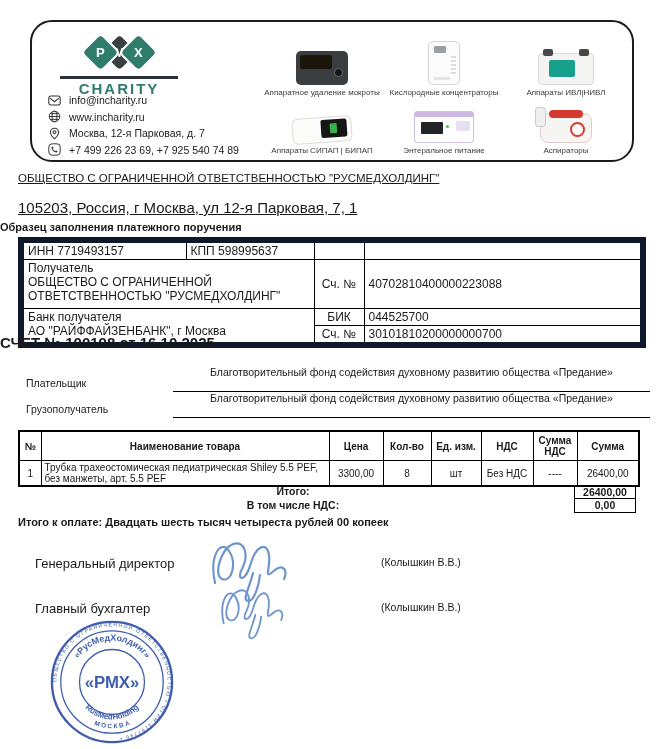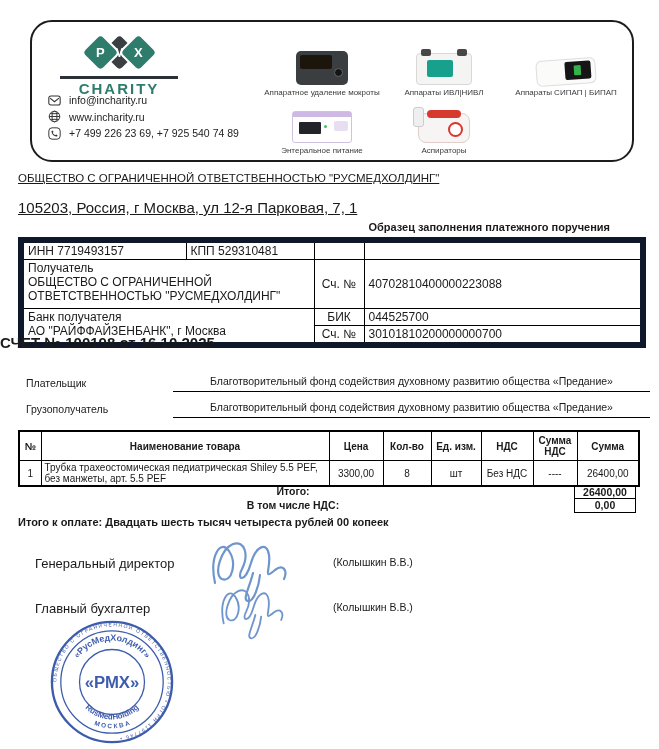--- a/index.html
+++ b/index.html
@@ -52,54 +52,54 @@
   .art-ent .dot{left:31px;top:13px;width:3px;height:3px;background:#45c05a;border-radius:50%;}
   .art-ent .side{right:3px;top:9px;width:14px;height:10px;background:#e7def2;border-radius:2px;}
   .art-asp{width:50px;height:28px;background:#f7f4f4;border:1px solid #e3cccc;border-radius:8px;}
   .art-asp .lid{top:-4px;left:8px;right:8px;height:8px;background:#d6392e;border-radius:4px;}
   .art-asp .circ{right:6px;top:8px;width:11px;height:11px;border:2px solid #d6392e;border-radius:50%;background:#fff;}
   .art-asp .can{left:-6px;top:-7px;width:9px;height:18px;background:#efefef;border:1px solid #ccc;border-radius:3px;}
 
   
   .company-name{position:absolute;left:18px;top:172px;font-size:11.5px;text-decoration:underline;white-space:nowrap;}
   .company-address{position:absolute;left:18px;top:199px;font-size:15px;text-decoration:underline;white-space:nowrap;}
-  .sample-title{position:absolute;left:0;top:221px;width:610px;text-align:right;font-weight:bold;font-size:11px;}
+  .sample-title{position:absolute;left:0;top:221px;width:659px;text-align:left;font-weight:bold;font-size:11px;}
 
   
   table{border-collapse:collapse;table-layout:fixed;}
   .pay-table{position:absolute;left:18px;top:237px;width:622px;border:6px solid #0f172a;font-size:12px;}
   .pay-table td{border:1px solid #000;padding:1px 4px;vertical-align:top;overflow:hidden;white-space:nowrap;}
   .pay-table td.wrap{white-space:normal;}
   .pay-table .lbl-cell{text-align:center;vertical-align:middle;}
   .pay-table .val-cell{vertical-align:middle;}
 
   
   .invoice-title{position:absolute;left:0;top:334px;width:659px;text-align:left;font-weight:bold;font-size:15px;}
   .party-row{position:absolute;left:0;width:659px;height:18px;margin-left:8px;}
   .party-row .plabel{position:absolute;left:18px;top:3px;font-size:10.5px;}
   .party-row .pvalue{position:absolute;left:165px;right:17px;bottom:0;border-bottom:1px solid #000;
-                     text-align:center;font-size:10.5px;padding-bottom:4px;}
+                     text-align:center;font-size:10.5px;padding-bottom:13px;}
   .payer{top:374px;} .consignee{top:400px;}
 
   
   .items-table{position:absolute;left:18px;top:430px;width:620px;border:2px solid #000;font-size:10px;}
   .items-table td{border:1px solid #000;padding:1px 3px;text-align:center;vertical-align:middle;}
   .items-table .hdr td{font-weight:bold;height:26px;}
   .items-table .name{text-align:left;white-space:normal;}
   .totals{position:absolute;left:18px;top:485px;width:620px;font-weight:bold;font-size:10.5px;}
   .tline{display:flex;height:14px;line-height:13px;}
   .tlabel{flex:0 0 550px;text-align:center;padding-right:6px;}
   .tval{flex:0 0 62px;border:1px solid #000;text-align:center;box-sizing:border-box;}
   .tline+.tline .tval{margin-top:-1px;}
 
   .in-words{position:absolute;left:18px;top:516px;font-weight:bold;font-size:11px;}
 
   
   .sig-label{position:absolute;font-size:13px;}
-  .sig-name{position:absolute;font-size:10.5px;}
+  .sig-name{position:absolute;font-size:10.5px;margin-left:48px;}
   .sig-svg{position:absolute;}
 
   
   .stamp{position:absolute;left:48px;top:618px;opacity:.92;}
 </style>
 </head>
 <body>
 
 <div class="page">
 
@@ -130,35 +130,50 @@
       </div>
       <div class="contact-row">
         <svg width="13" height="13" viewBox="0 0 16 16" fill="none" stroke="#333" stroke-width="1.2">
           <circle cx="8" cy="8" r="6.5"></circle>
             <ellipse cx="8" cy="8" rx="3" ry="6.5"></ellipse>
             <path d="M1.5 8 H14.5 M2.5 4.5 H13.5 M2.5 11.5 H13.5"></path>
         </svg>
         <span class="contact-text">www.incharity.ru</span>
       </div>
       <div class="contact-row">
+        <svg width="13" height="13" viewBox="0 0 16 16" fill="none" stroke="#333" stroke-width="1.3">
+          <path d="M8 1.5 C5 1.5 3 3.8 3 6.4 C3 10 8 14.5 8 14.5 C8 14.5 13 10 13 6.4 C13 3.8 11 1.5 8 1.5 Z"></path>
+            <circle cx="8" cy="6.3" r="1.8"></circle>
+        </svg>
+        <span class="contact-text">Москва, 12-я Парковая, д. 7</span>
+      </div>
+      <div class="contact-row">
         <svg width="13" height="13" viewBox="0 0 16 16" fill="none" stroke="#333" stroke-width="1.2">
           <rect x="1" y="1" width="14" height="14" rx="4"></rect>
           <path d="M5 4.5 C4.5 4.5 4.2 5 4.3 5.7 C4.8 9 7 11.2 10.3 11.7 C11 11.8 11.5 11.5 11.5 11 L11.5 9.8 L9.8 9.3 L9 10.2 C7.5 9.5 6.5 8.5 5.8 7 L6.7 6.2 L6.2 4.5 Z" fill="#333" stroke="none"></path>
         </svg>
         <span class="contact-text">+7 499 226 23 69, +7 925 540 74 89</span>
       </div>
     </div>
 
     <div class="products">
       <div class="product">
         <span class="art art-suction">
             <span class="scr"></span>
             <span class="knob"></span>
           </span>
         <span class="caption">Аппаратное удаление мокроты</span>
+      </div>
+      <div class="product">
+        <span class="art art-oxy">
+            <span class="scr"></span>
+            <span class="vent"></span>
+            <span class="slot"></span>
+          </span>
+        <span class="caption">Кислородные концентраторы</span>
       </div>
       <div class="product">
         <span class="art art-ivl">
             <span class="scr"></span>
             <span class="kl"></span>
             <span class="kr"></span>
           </span>
         <span class="caption">Аппараты ИВЛ|НИВЛ</span>
       </div>
       <div class="product">
@@ -195,21 +210,21 @@
   <table class="pay-table">
     <colgroup>
         <col style="width:165px">
         <col style="width:128px">
         <col style="width:50px">
         <col style="width:279px">
       </colgroup>
     <tbody>
         <tr>
       <td>ИНН 7719493157</td>
-      <td>КПП 529310481</td>
+      <td>КПП 598995637</td>
       <td></td>
       <td></td>
     </tr>
     <tr>
       <td colspan="2" class="wrap" style="height:46px;">
         <div>Получатель</div>
         <div>ОБЩЕСТВО С ОГРАНИЧЕННОЙ ОТВЕТСТВЕННОСТЬЮ "РУСМЕДХОЛДИНГ"</div>
       </td>
       <td class="lbl-cell">Сч. №</td>
       <td class="val-cell">40702810400000223088</td>

